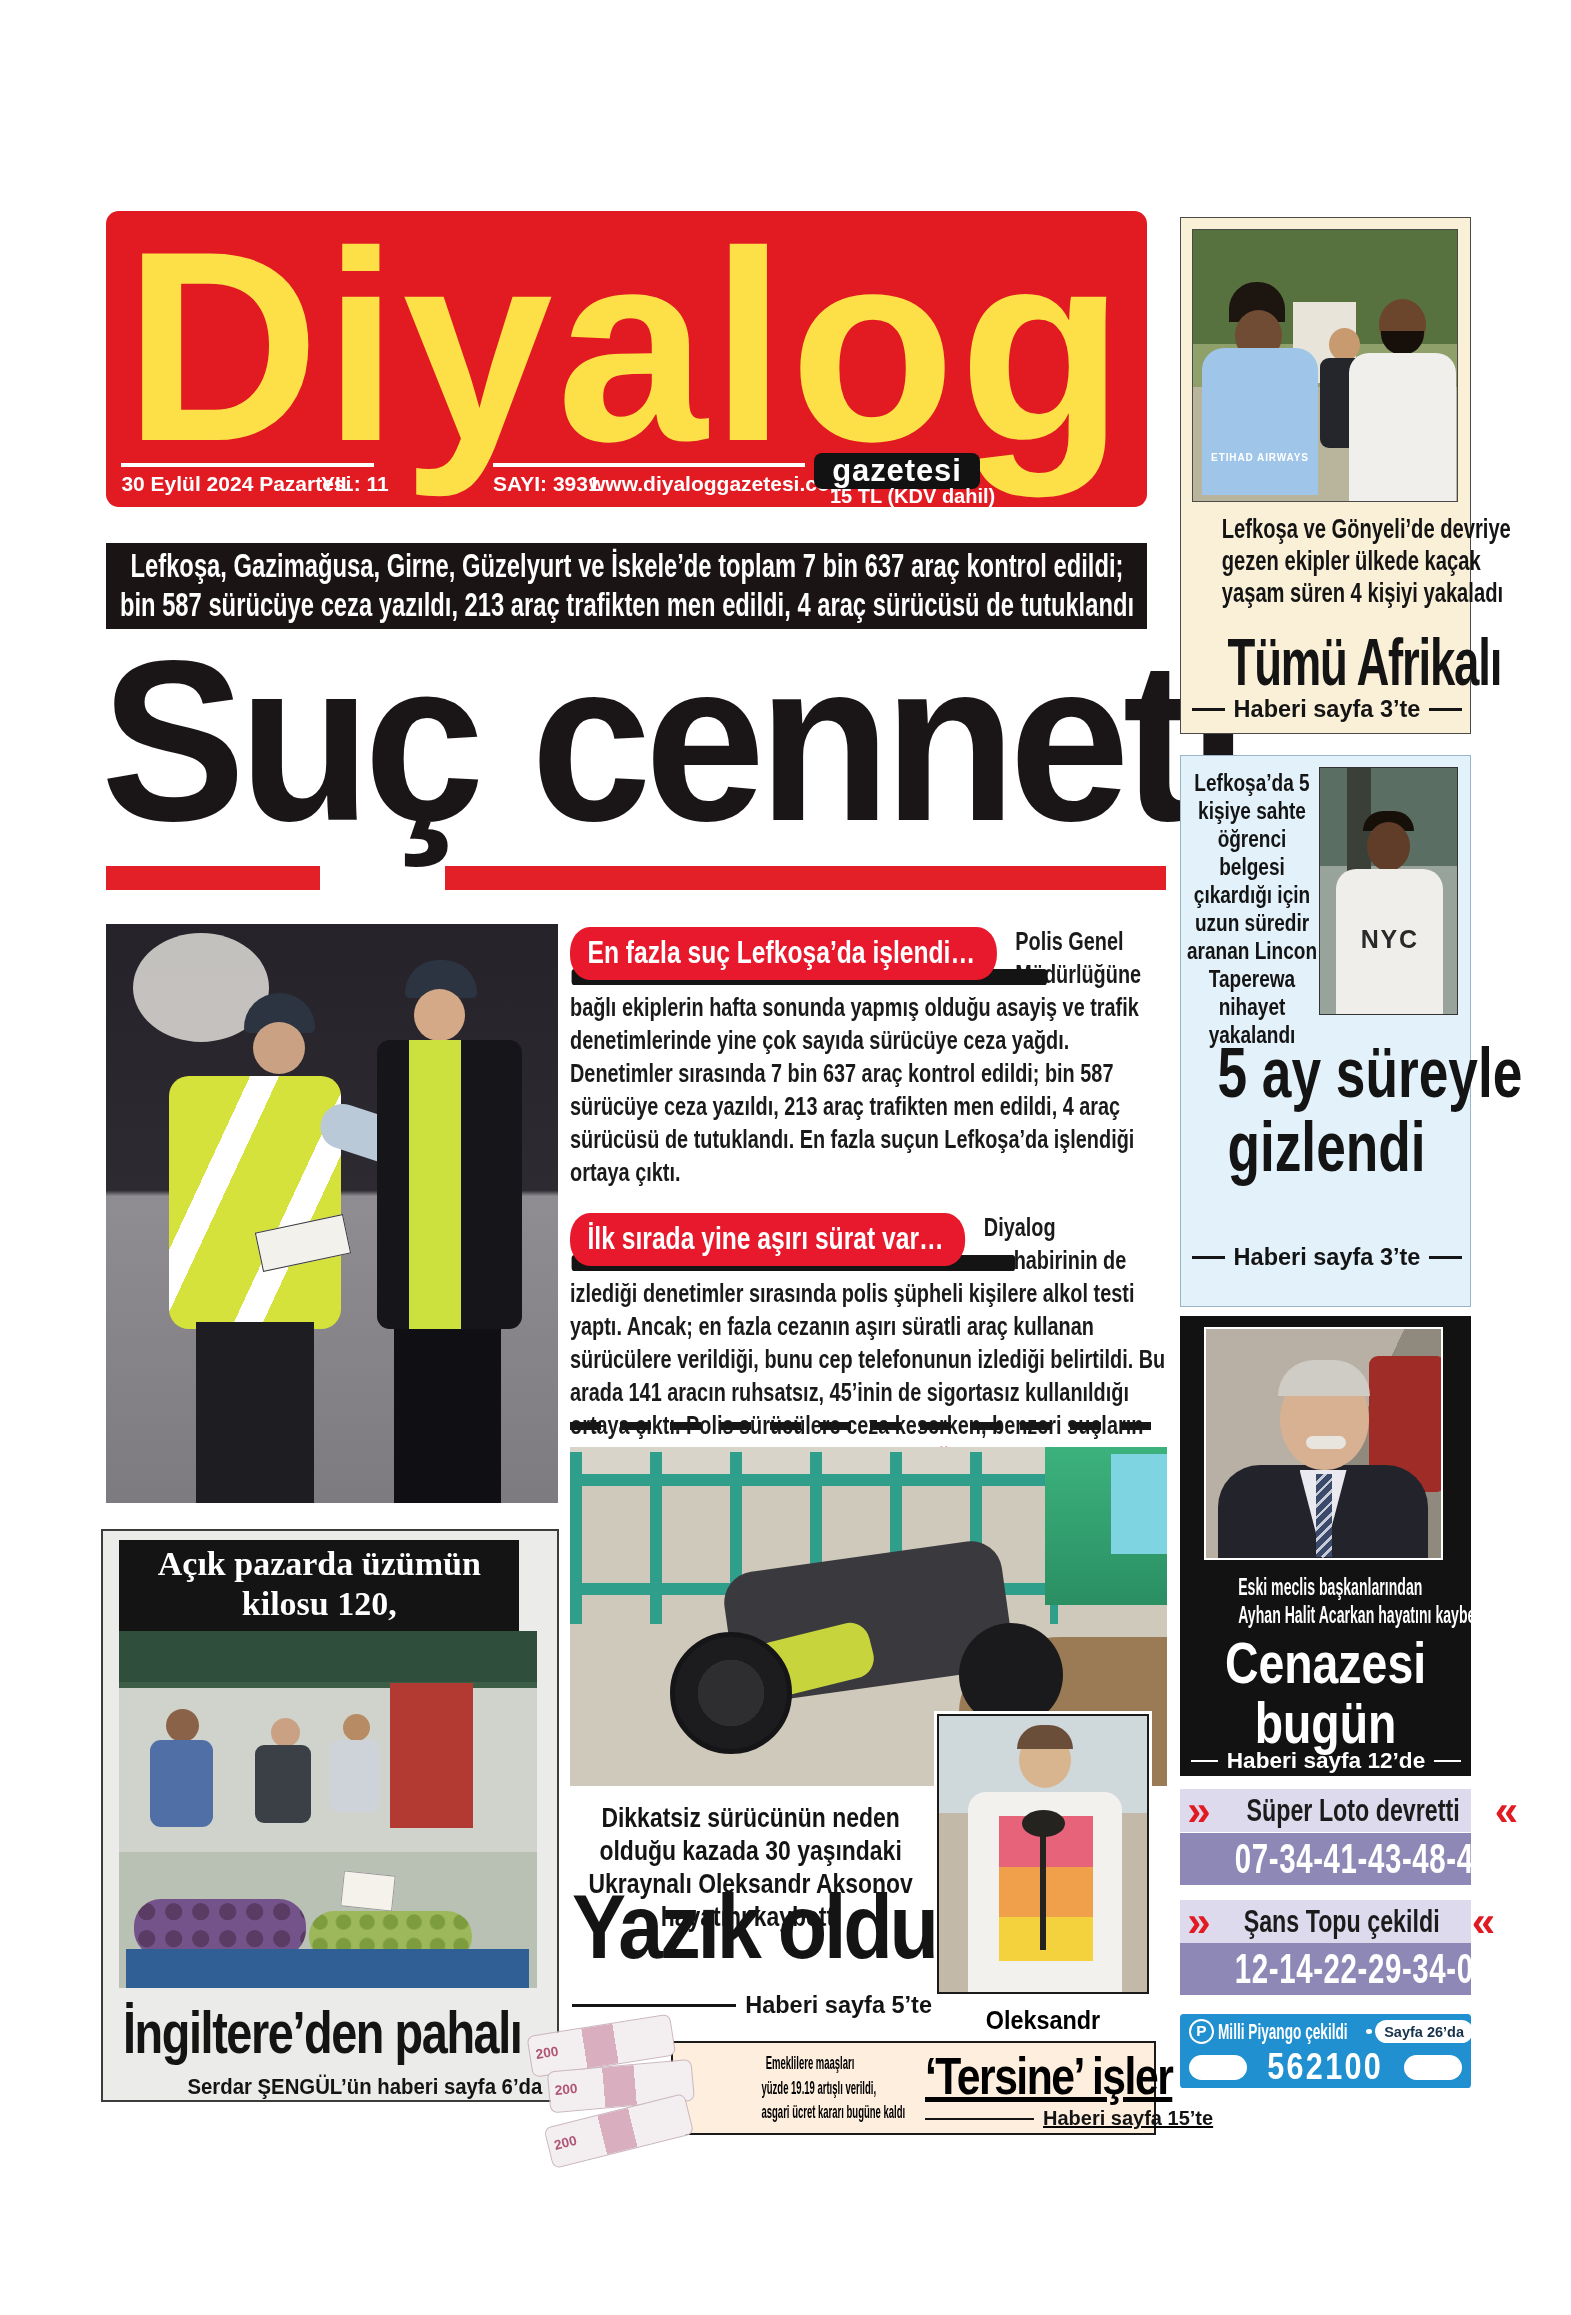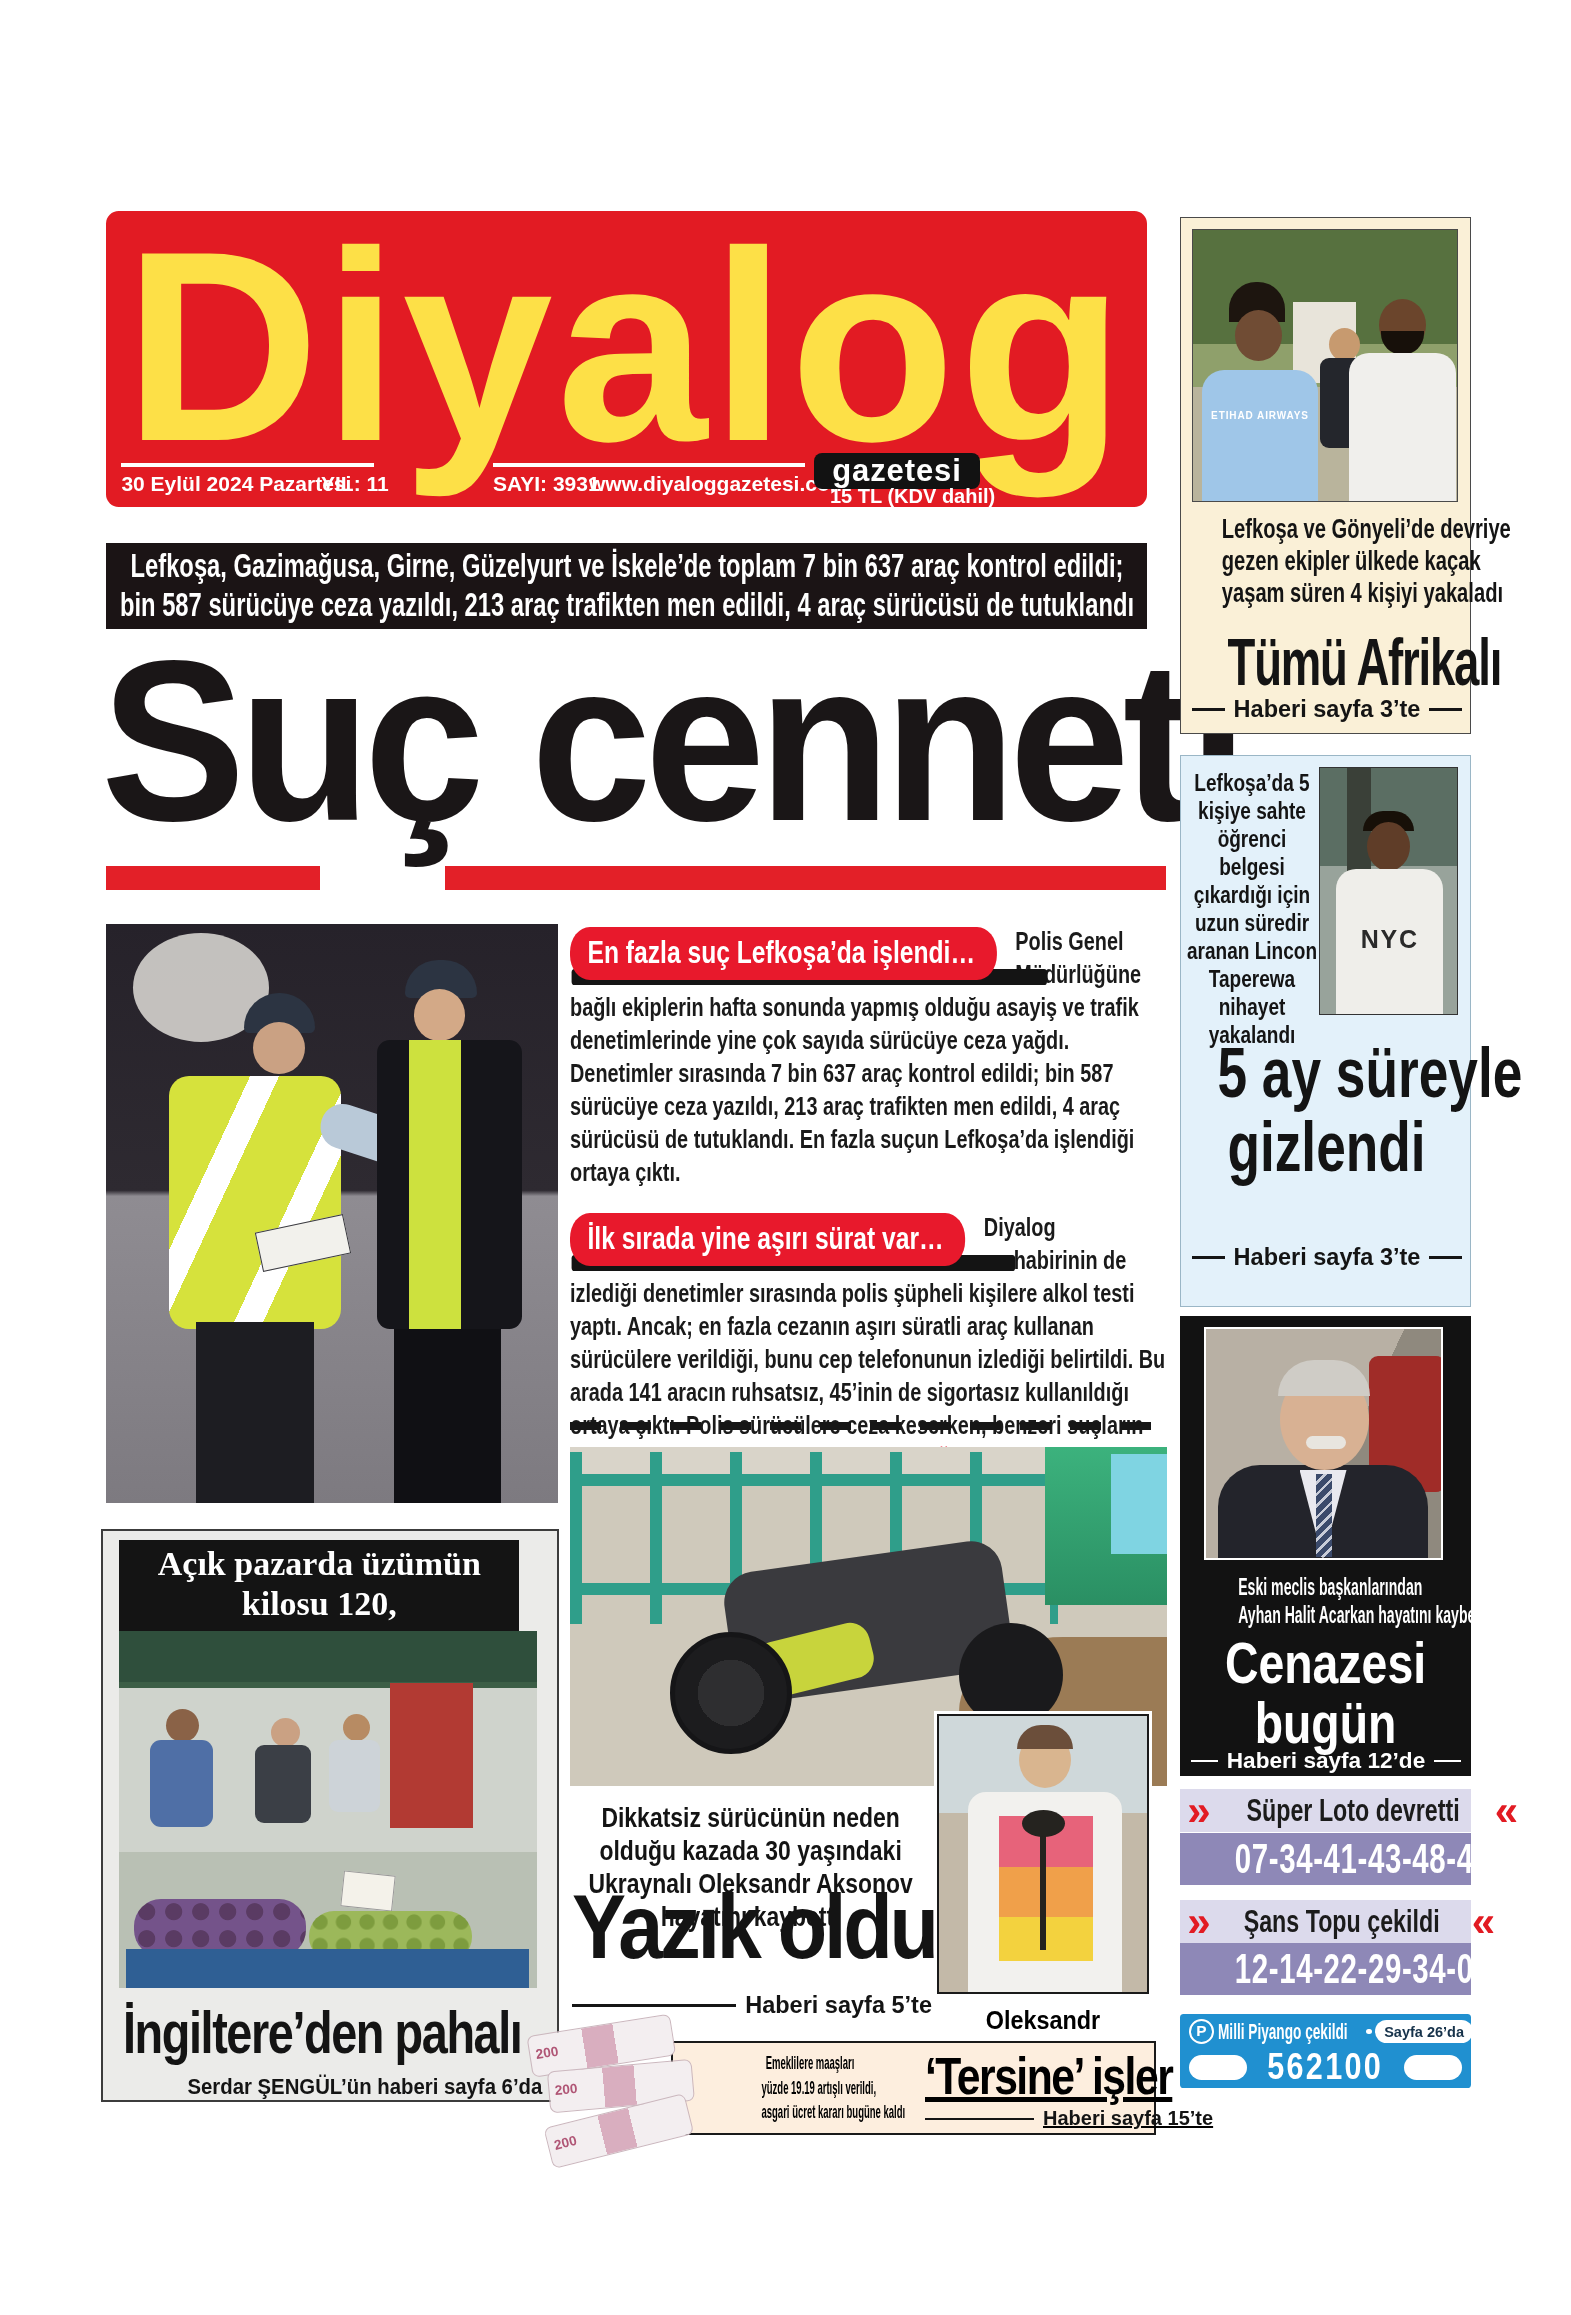--- a/index.html
+++ b/index.html
@@ -197,21 +197,21 @@
       <div class="refline"></div>
       <span class="nw" style="transform:scaleX(.9);transform-origin:right center;">Serdar ŞENGÜL’ün haberi sayfa 6’da</span>
     </div>
   </div>
 
   <div class="abs mod-cream" style="left:1180px;top:217px;width:291px;height:517px;">
     <div class="photo" style="left:11px;top:11px;width:266px;height:273px;border:1.8px solid #4a4a4a;background:linear-gradient(180deg,#57713f 0 42%,#8fa06b 42% 58%,#b9b49c 58%);">
       <div class="shape" style="left:100px;top:72px;width:63px;height:81px;background:#e8e4da;"></div>
       <div class="shape" style="left:36px;top:52px;width:56px;height:40px;border-radius:27px 27px 0 0;background:#1d150f;"></div>
       <div class="shape" style="left:42px;top:80px;width:47px;height:51px;border-radius:50%;background:#704c34;"></div>
-      <div class="shape" style="left:9px;top:140px;width:116px;height:147px;border-radius:22px 22px 0 0;background:#9fc6e8;color:#fff;font-weight:700;font-size:10px;text-align:center;padding-top:40px;letter-spacing:0.9px;"><span>ETIHAD AIRWAYS</span></div>
+      <div class="shape" style="left:9px;top:118px;width:116px;height:147px;border-radius:22px 22px 0 0;background:#9fc6e8;color:#fff;font-weight:700;font-size:10px;text-align:center;padding-top:104px;letter-spacing:0.9px;"><span>ETIHAD AIRWAYS</span></div>
       <div class="shape" style="left:136px;top:98px;width:31px;height:33px;border-radius:50%;background:#c79a6f;"></div>
       <div class="shape" style="left:127px;top:128px;width:47px;height:90px;border-radius:9px;background:#24262c;"></div>
       <div class="shape" style="left:186px;top:69px;width:47px;height:52px;border-radius:50%;background:#6b452c;"></div>
       <div class="shape" style="left:188px;top:101px;width:43px;height:23.5px;border-radius:0 0 22px 22px;background:#17100a;"></div>
       <div class="shape" style="left:156px;top:123px;width:107px;height:150px;border-radius:20px 20px 0 0;background:#f0efec;"></div>
     </div>
     <div class="abs" style="left:0;top:295px;width:291px;font-size:28px;line-height:32px;font-weight:700;color:#141414;">
       <div class="cline" style="transform:scaleX(.72);">Lefkoşa ve Gönyeli’de devriye</div>
       <div class="cline" style="transform:scaleX(.72);">gezen ekipler ülkede kaçak</div>
       <div class="cline" style="transform:scaleX(.72);">yaşam süren 4 kişiyi yakaladı</div>

